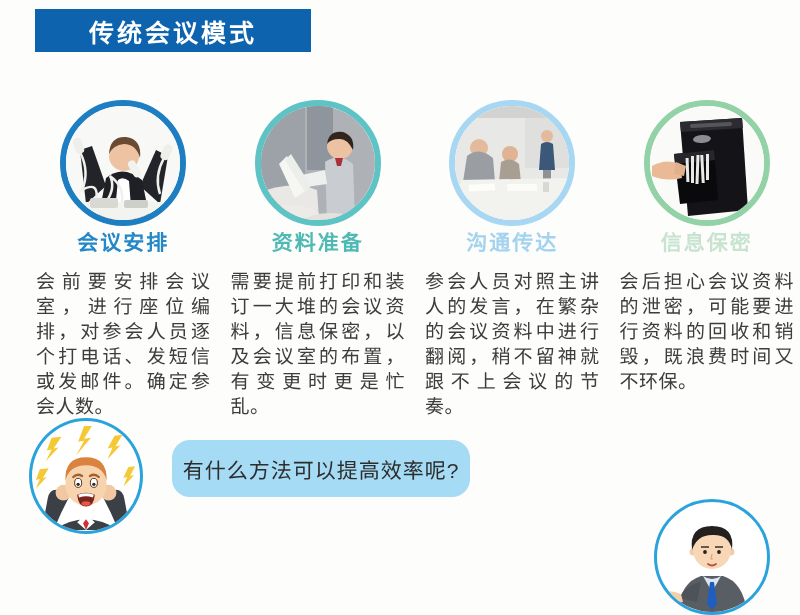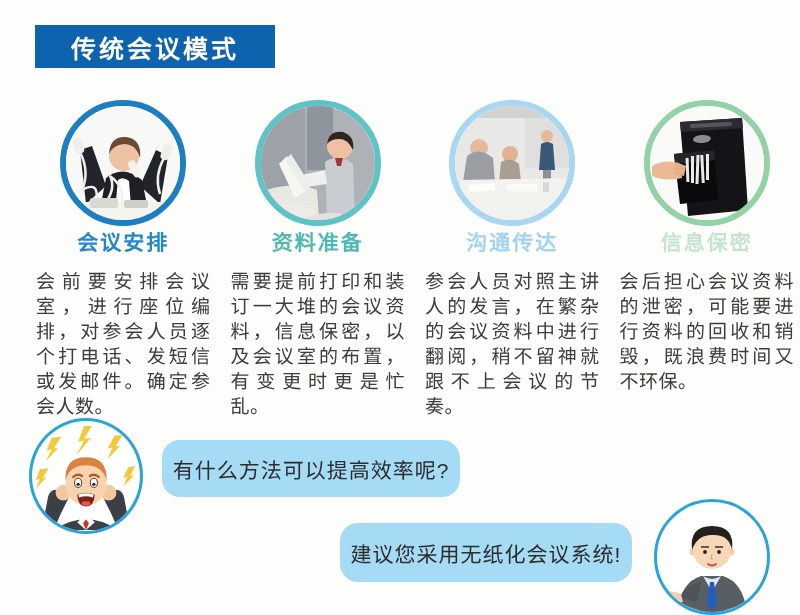--- a/index.html
+++ b/index.html
@@ -4,21 +4,21 @@
 <style>
   html,body { margin:0; padding:0; background:#ffffff; }
   .page {
     position:relative; width:800px; height:615px; overflow:hidden;
     background:#fdfdfb;
     font-family:"Liberation Sans", sans-serif;
   }
 
   
   .banner {
-    position:absolute; left:35px; top:25px; width:240px; height:43px;
+    position:absolute; left:35px; top:9px; width:276px; height:43px;
     background:#0d63ae; color:#ffffff;
     display:flex; align-items:center; justify-content:center;
     font-size:25px; font-weight:bold; letter-spacing:3px;
   }
 
   
   .columns {
     position:absolute; left:36px; top:100px; width:758px;
     display:flex; gap:20px;
   }
@@ -53,21 +53,21 @@
   .avatar svg { width:100%; height:100%; display:block; }
   .avatar-stressed { left:29px;  top:418px; width:108px; height:110px; }
   .avatar-advisor  { left:654px; top:499px; width:110px; height:110px; }
 
   .bubble {
     position:absolute; background:#a5dbf4; border-radius:18px;
     color:#2d2d2d; font-size:21px; letter-spacing:1px;
     display:flex; align-items:center; justify-content:center;
     box-sizing:border-box; padding:0 12px; white-space:nowrap;
   }
-  .bubble-question { left:162px; top:440px; width:298px; height:57px; }
+  .bubble-question { left:172px; top:440px; width:298px; height:57px; }
   .bubble-answer   { left:340px; top:523px; width:292px; height:59px; }
 </style>
 </head>
 <body>
 
 <div class="page">
 
   <div class="banner">
     <span>传统会议模式</span>
   </div>
@@ -198,23 +198,20 @@
       <path d="M46 74 Q55 70 64 74 Q63 86 55 86 Q47 86 46 74 Z" fill="#7c241e"></path>
       <path d="M47 74 Q55 71 63 74 L62 77 Q55 74 48 77 Z" fill="#ffffff"></path>
       <ellipse cx="55" cy="83" rx="4.5" ry="2.4" fill="#e4584a"></ellipse>
     </svg>
   </div>
 
   <div class="bubble bubble-question">
     <span>有什么方法可以提高效率呢?</span>
   </div>
 
-  <div class="bubble bubble-answer">
-    <span>建议您采用无纸化会议系统!</span>
-  </div>
 
   <div class="avatar avatar-advisor">
     <svg viewBox="0 0 110 110">
       <path d="M20 110 Q24 80 44 74 L66 74 Q86 80 90 110 Z" fill="#595e64"></path>
       <path d="M46 74 L55 90 L64 74 Q55 80 46 74 Z" fill="#dbe8f4"></path>
       <path d="M53 80 L57 80 L60 102 L55 108 L50 102 Z" fill="#1f5ec0"></path>
       <path d="M22 96 Q30 82 44 80 L40 100 Z" fill="#4e5359"></path>
       <path d="M24 92 Q10 86 4 93 Q10 102 26 100 Z" fill="#f4cfa9"></path>
       <circle cx="36" cy="50" r="3.4" fill="#f2cba4"></circle>
       <circle cx="74" cy="50" r="3.4" fill="#f2cba4"></circle>

